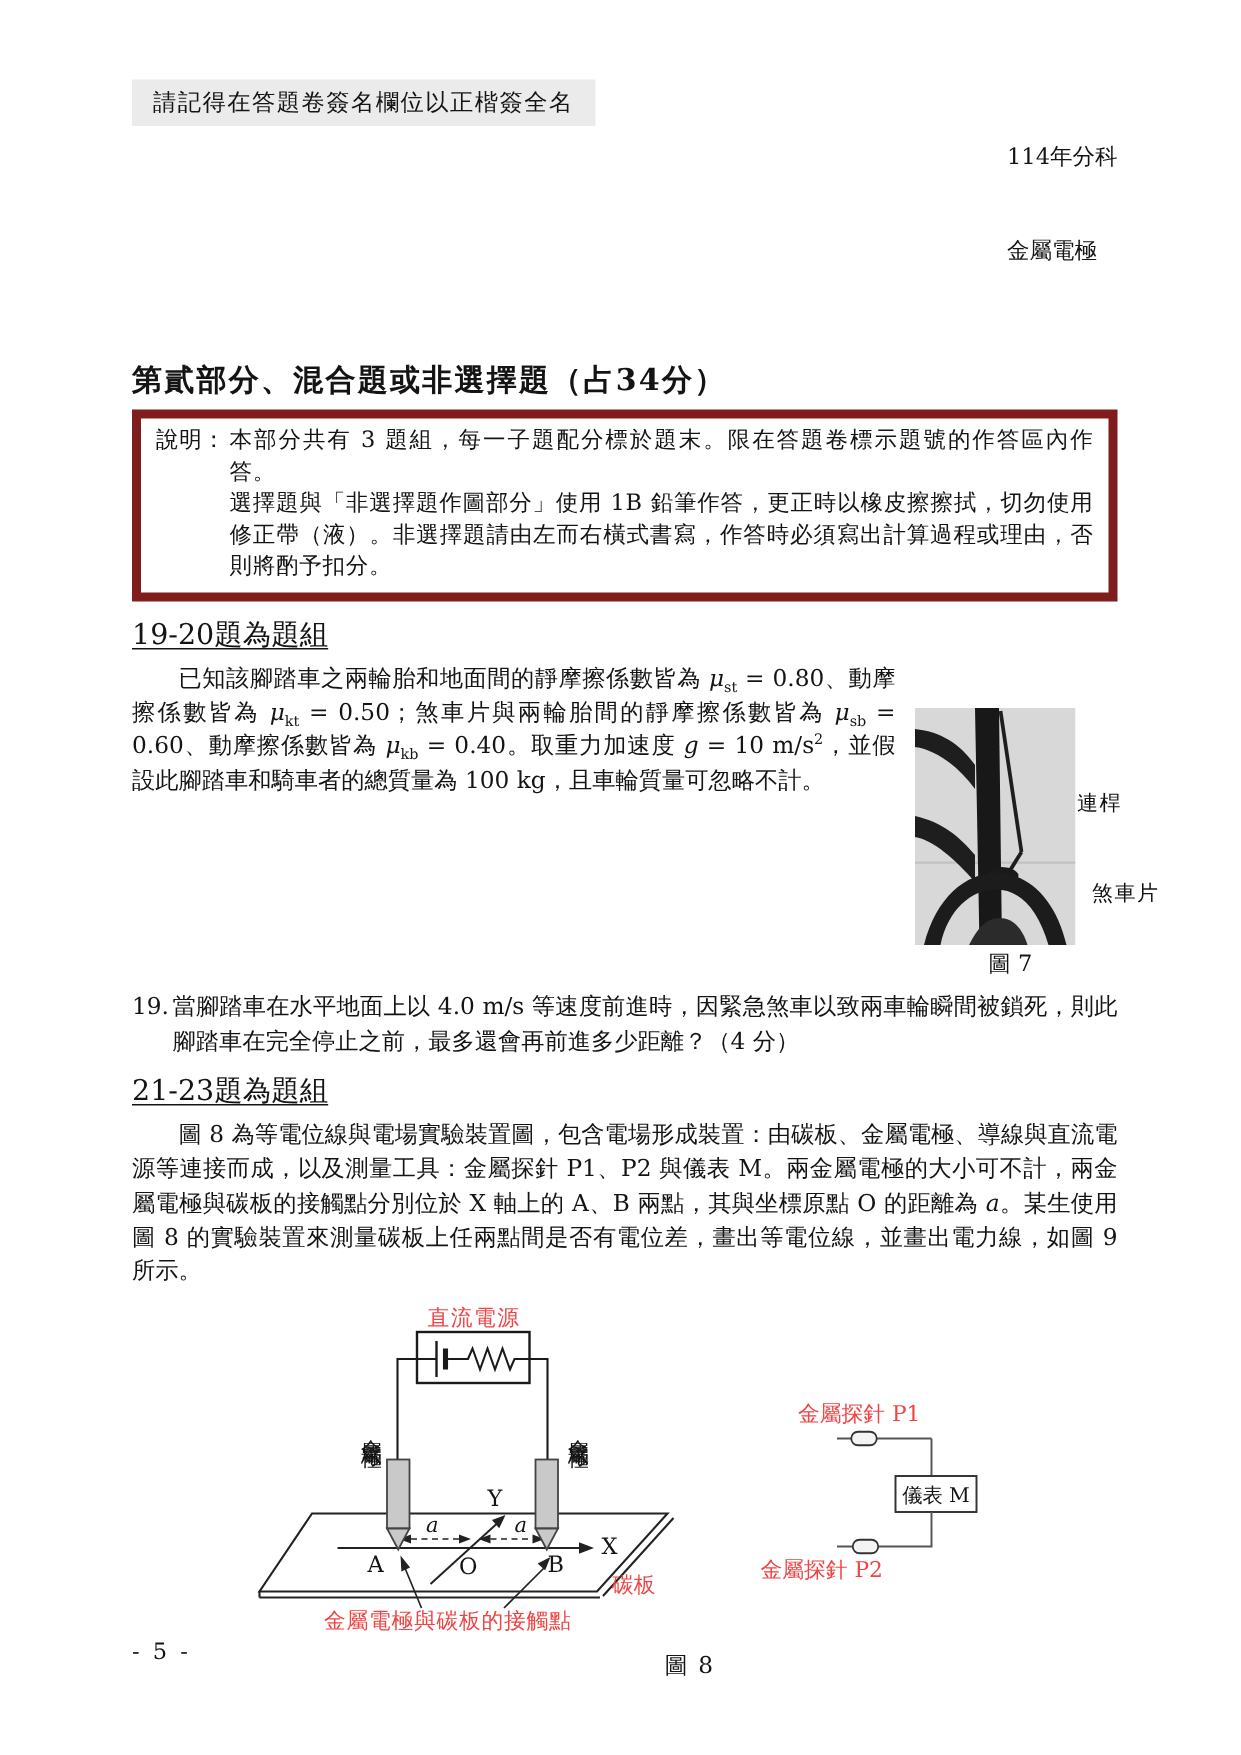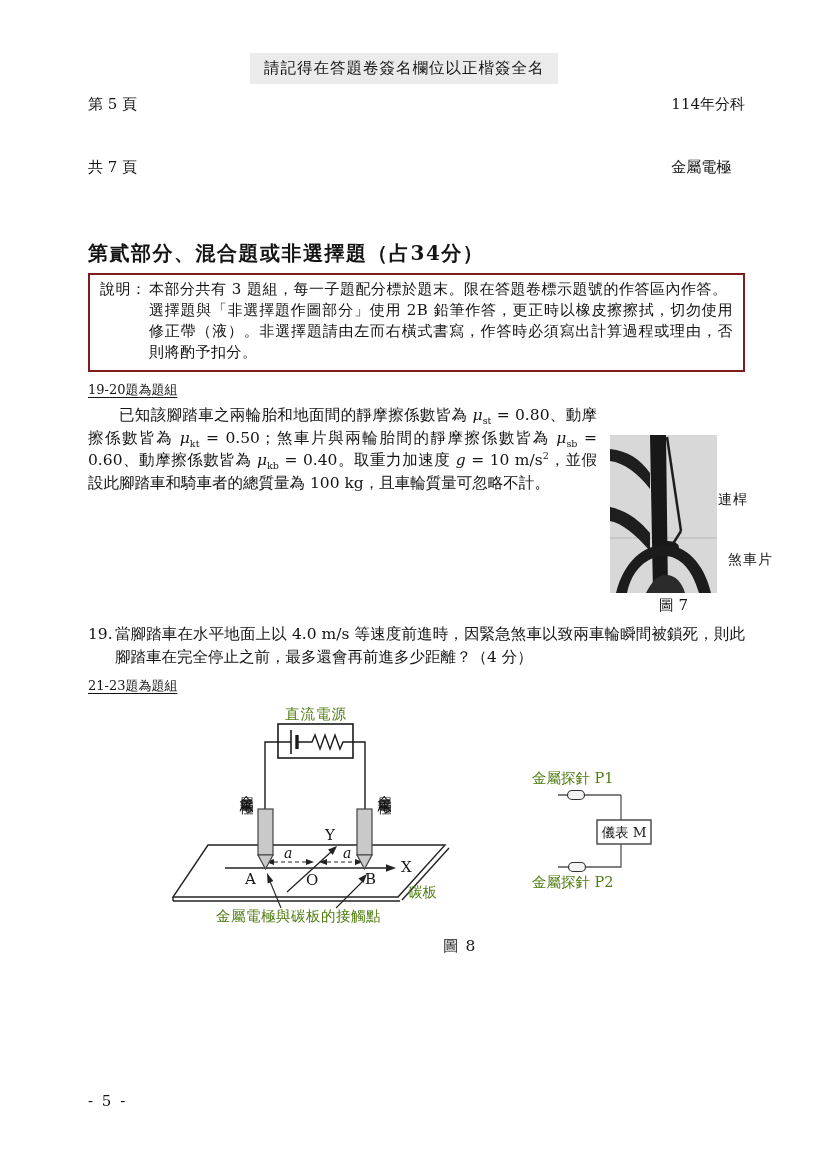--- a/index.html
+++ b/index.html
@@ -7,81 +7,77 @@
         font-family:"DejaVu Serif","Liberation Serif",serif;color:#141414;}
   .content{position:absolute;left:88px;top:52px;width:657px;}
 
   
   .hdr{display:flex;justify-content:space-between;align-items:flex-start;font-size:15px;line-height:21px;}
   .hdr-left,.hdr-right{white-space:pre;}
   .notice{background:#ebebeb;padding:5px 14px;font-size:15.5px;margin-top:1px;letter-spacing:1px;}
 
   .sec-title{font-size:20px;font-weight:bold;margin:20px 0 6px 0;letter-spacing:1.5px;}
 
-  .instr-box{border:2px solid #7f1d1d;padding:4px 10px 7px 10px;font-size:15px;line-height:21px;text-align:justify;letter-spacing:0.5px;}
+  .instr-box{border:6px solid #7f1d1d;padding:4px 10px 7px 10px;font-size:15px;line-height:21px;text-align:justify;letter-spacing:0.5px;}
   .instr-inner{position:relative;padding-left:49px;}
   .instr-label{position:absolute;left:0;top:0;}
   .instr-box p{margin:0;}
 
-  .grp-heading{font-size:13px;margin:9px 0 5px 0;text-decoration:underline;text-underline-offset:3px;}
+  .grp-heading{font-size:19px;margin:9px 0 5px 0;text-decoration:underline;text-underline-offset:3px;}
 
   .body-text{font-size:15.5px;line-height:22.7px;text-align:justify;}
   p.bp{margin:0;text-indent:2em;}
   .flowroot{display:flow-root;}
 
   
   .fig7{float:right;width:140px;height:183px;margin:31px 0 0 8px;position:relative;}
   .fig7-photo{position:absolute;left:5px;top:0;width:107px;height:158px;}
   .fig7-label{position:absolute;font-size:14px;white-space:nowrap;color:#111;letter-spacing:1px;margin-left:36px;}
   .fig7-caption{position:absolute;left:15px;top:159px;width:107px;text-align:center;font-size:15px;}
 
   
   .q{position:relative;padding-left:27px;margin:5px 0 6px 0;font-size:15.5px;line-height:22.7px;text-align:justify;}
   .qnum{position:absolute;left:0;top:0;}
 
   
   .fig8{position:relative;width:657px;height:255px;margin-top:10px;font-size:14.5px;}
   .fig8 svg{position:absolute;left:0;top:0;}
-  .flab{position:absolute;white-space:nowrap;color:#4d7c0f;}
+  .flab{position:absolute;white-space:nowrap;color:#ef4444;}
   .vlabel{position:absolute;writing-mode:vertical-rl;text-orientation:upright;font-size:14px;letter-spacing:2px;}
   .axis-lab{position:absolute;font-size:15px;}
   .ital{font-style:italic;}
   .fig8-caption{position:absolute;left:355px;top:231px;font-size:15.5px;letter-spacing:1px;}
   .meter-lab{position:absolute;left:509px;top:119px;width:54px;text-align:center;font-size:13.5px;}
 
   sub{font-size:0.62em;line-height:0;}
   sup{font-size:0.62em;line-height:0;}
 
   .footer{position:absolute;left:88px;top:1092px;font-size:15px;letter-spacing:2px;}
 </style>
 </head>
 <body>
 
 <div class="page">
   <div class="content">
 
     <div class="hdr">
-      <div class="hdr-left">
-        <div>第 5 頁</div>
-        <div>共 7 頁</div>
-      </div>
       <div class="notice">請記得在答題卷簽名欄位以正楷簽全名</div>
       <div class="hdr-right">
         <div>114年分科</div>
         <div>金屬電極</div>
       </div>
     </div>
 
     <div class="sec-title">第貳部分、混合題或非選擇題（占34分）</div>
 
     <div class="instr-box">
       <div class="instr-inner">
         <span class="instr-label">說明：</span>
         <p>本部分共有 3 題組，每一子題配分標於題末。限在答題卷標示題號的作答區內作答。</p>
-        <p>選擇題與「非選擇題作圖部分」使用 2B 鉛筆作答，更正時以橡皮擦擦拭，切勿使用修正帶（液）。非選擇題請由左而右橫式書寫，作答時必須寫出計算過程或理由，否則將酌予扣分。</p>
+        <p>選擇題與「非選擇題作圖部分」使用 1B 鉛筆作答，更正時以橡皮擦擦拭，切勿使用修正帶（液）。非選擇題請由左而右橫式書寫，作答時必須寫出計算過程或理由，否則將酌予扣分。</p>
       </div>
     </div>
 
     <div class="grp-heading">19-20題為題組</div>
 
     <div class="body-text flowroot">
 
       <div class="fig7">
         <svg class="fig7-photo" width="107" height="158" viewBox="0 0 107 158">
           <rect width="107" height="158" fill="#d8d8d8"></rect>
@@ -102,20 +98,23 @@
 
       <p class="bp"><span>已知該腳踏車之兩輪胎和地面間的靜摩擦係數皆為 </span><span style="font-style: italic;">μ</span><sub>st</sub><span> = 0.80、動摩擦係數皆為 </span><span style="font-style: italic;">μ</span><sub>kt</sub><span> = 0.50；煞車片與兩輪胎間的靜摩擦係數皆為 </span><span style="font-style: italic;">μ</span><sub>sb</sub><span> = 0.60、動摩擦係數皆為 </span><span style="font-style: italic;">μ</span><sub>kb</sub><span> = 0.40。取重力加速度 </span><span style="font-style: italic;">g</span><span> = 10 m/s</span><sup>2</sup><span>，並假設此腳踏車和騎車者的總質量為 100 kg，且車輪質量可忽略不計。</span></p>
     </div>
 
     <div class="q">
       <span class="qnum">19.</span>
       <span>當腳踏車在水平地面上以 4.0 m/s 等速度前進時，因緊急煞車以致兩車輪瞬間被鎖死，則此腳踏車在完全停止之前，最多還會再前進多少距離？（4 分）</span>
     </div>
 
     <div class="grp-heading">21-23題為題組</div>
+    <div class="body-text">
+      <p class="bp"><span>圖 8 為等電位線與電場實驗裝置圖，包含電場形成裝置：由碳板、金屬電極、導線與直流電源等連接而成，以及測量工具：金屬探針 P1、P2 與儀表 M。兩金屬電極的大小可不計，兩金屬電極與碳板的接觸點分別位於 X 軸上的 A、B 兩點，其與坐標原點 O 的距離為 </span><span style="font-style: italic;">a</span><span>。某生使用圖 8 的實驗裝置來測量碳板上任兩點間是否有電位差，畫出等電位線，並畫出電力線，如圖 9 所示。</span></p>
+    </div>
 
     <div class="fig8">
       <svg width="657" height="255" viewBox="0 0 657 255">
 
         <polygon points="120,140 357,140 310,192 85,192" fill="#ffffff" stroke="#222" stroke-width="1.4"></polygon>
         <line x1="85" y1="196" x2="312" y2="196" stroke="#222" stroke-width="1.4"></line>
         <line x1="85" y1="192" x2="85" y2="196" stroke="#222" stroke-width="1.4"></line>
         <line x1="361" y1="143" x2="314" y2="195" stroke="#222" stroke-width="1.4"></line>
 
         <line x1="137" y1="163" x2="300" y2="163" stroke="#222" stroke-width="1.3"></line>
@@ -162,20 +161,20 @@
       <div class="axis-lab" style="left:313px;top:153px;">X</div>
       <div class="axis-lab ital" style="left:196px;top:140px;font-size:14px;">a</div>
       <div class="axis-lab ital" style="left:255px;top:140px;font-size:14px;">a</div>
       <div class="axis-lab" style="left:157px;top:165px;">A</div>
       <div class="axis-lab" style="left:218px;top:166px;">O</div>
       <div class="axis-lab" style="left:277px;top:165px;">B</div>
       <div class="flab" style="left:320px;top:178px;">碳板</div>
       <div class="flab" style="left:128px;top:202px;letter-spacing:0.5px;">金屬電極與碳板的接觸點</div>
       <div class="flab" style="left:444px;top:64px;">金屬探針 P1</div>
       <div class="meter-lab">儀表 M</div>
-      <div class="flab" style="left:444px;top:168px;">金屬探針 P2</div>
+      <div class="flab" style="left:419px;top:168px;">金屬探針 P2</div>
       <div class="fig8-caption">圖 8</div>
     </div>
 
   </div>
 
   <div class="footer">- 5 -</div>
 </div>
 
 </body></html>

